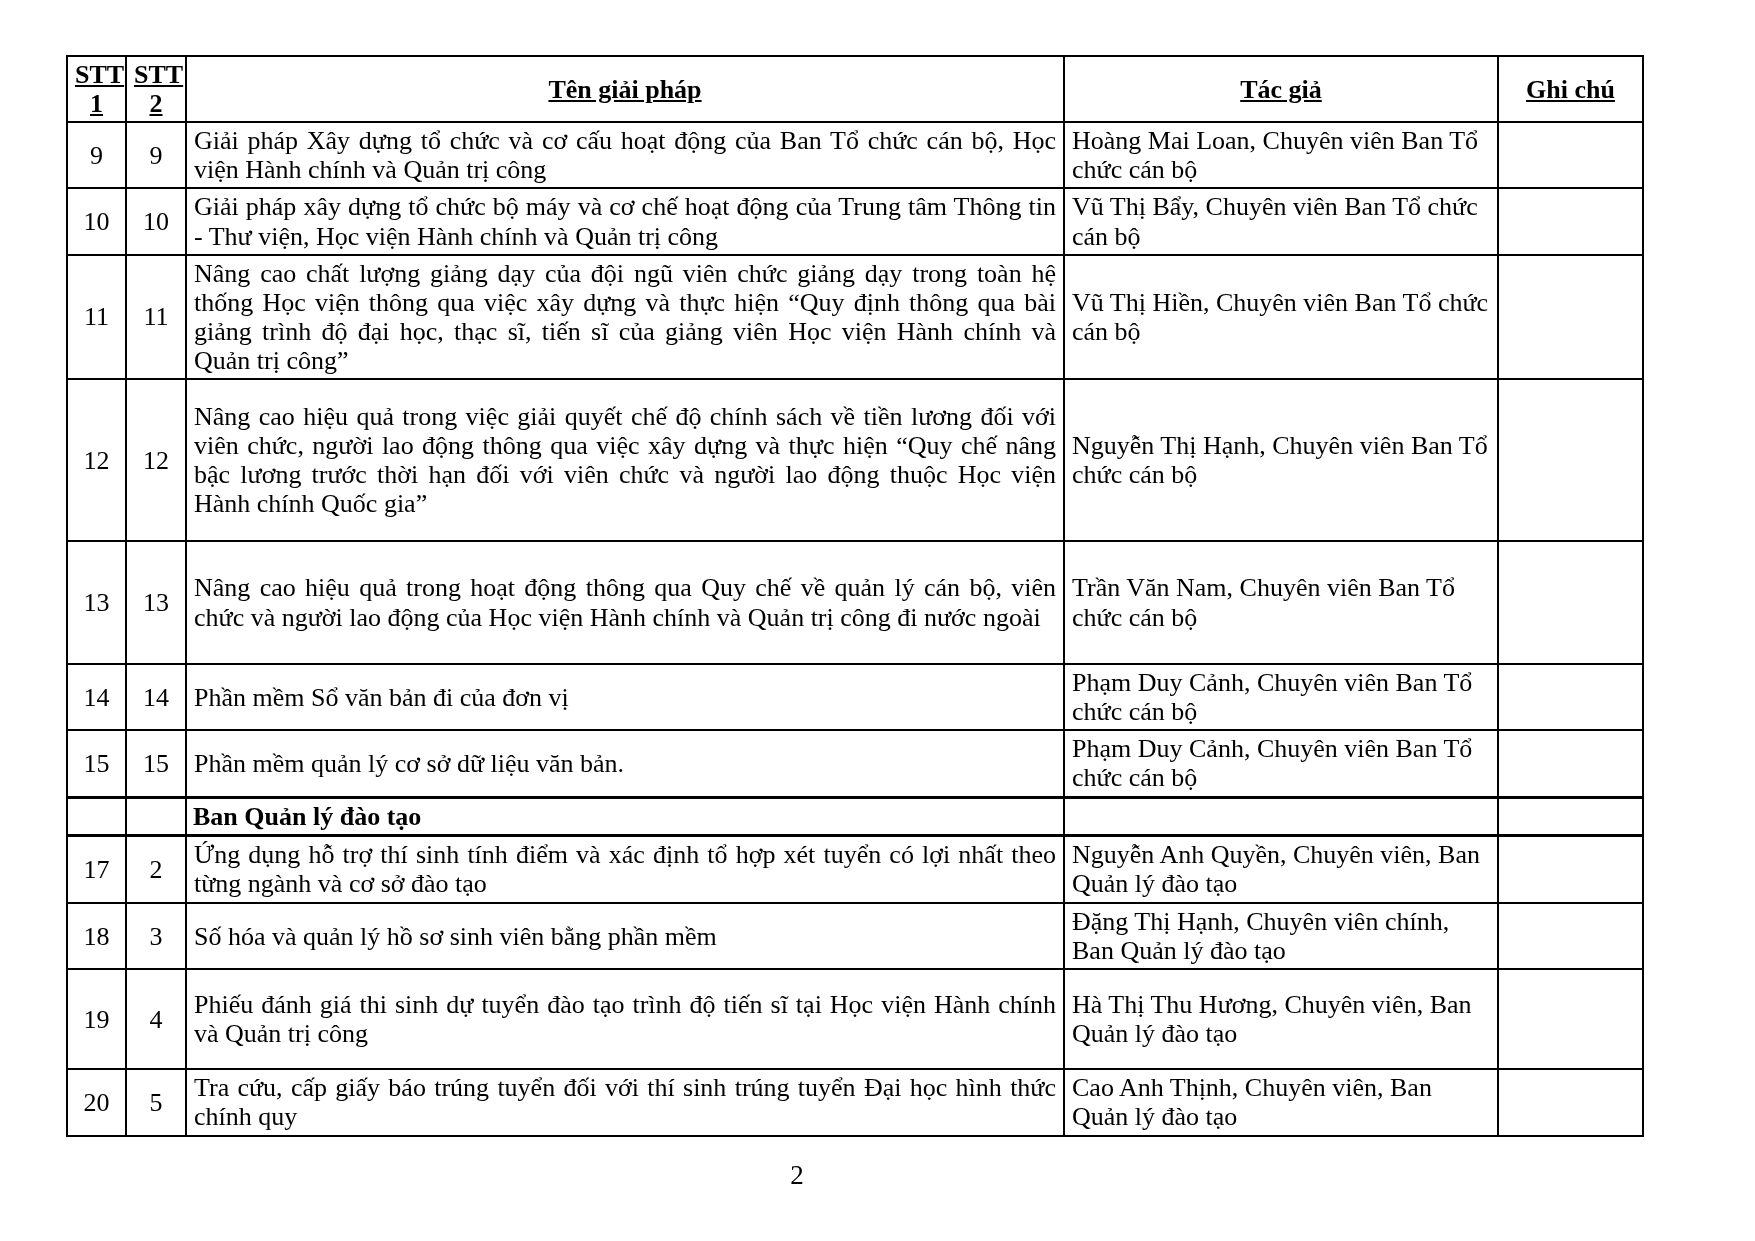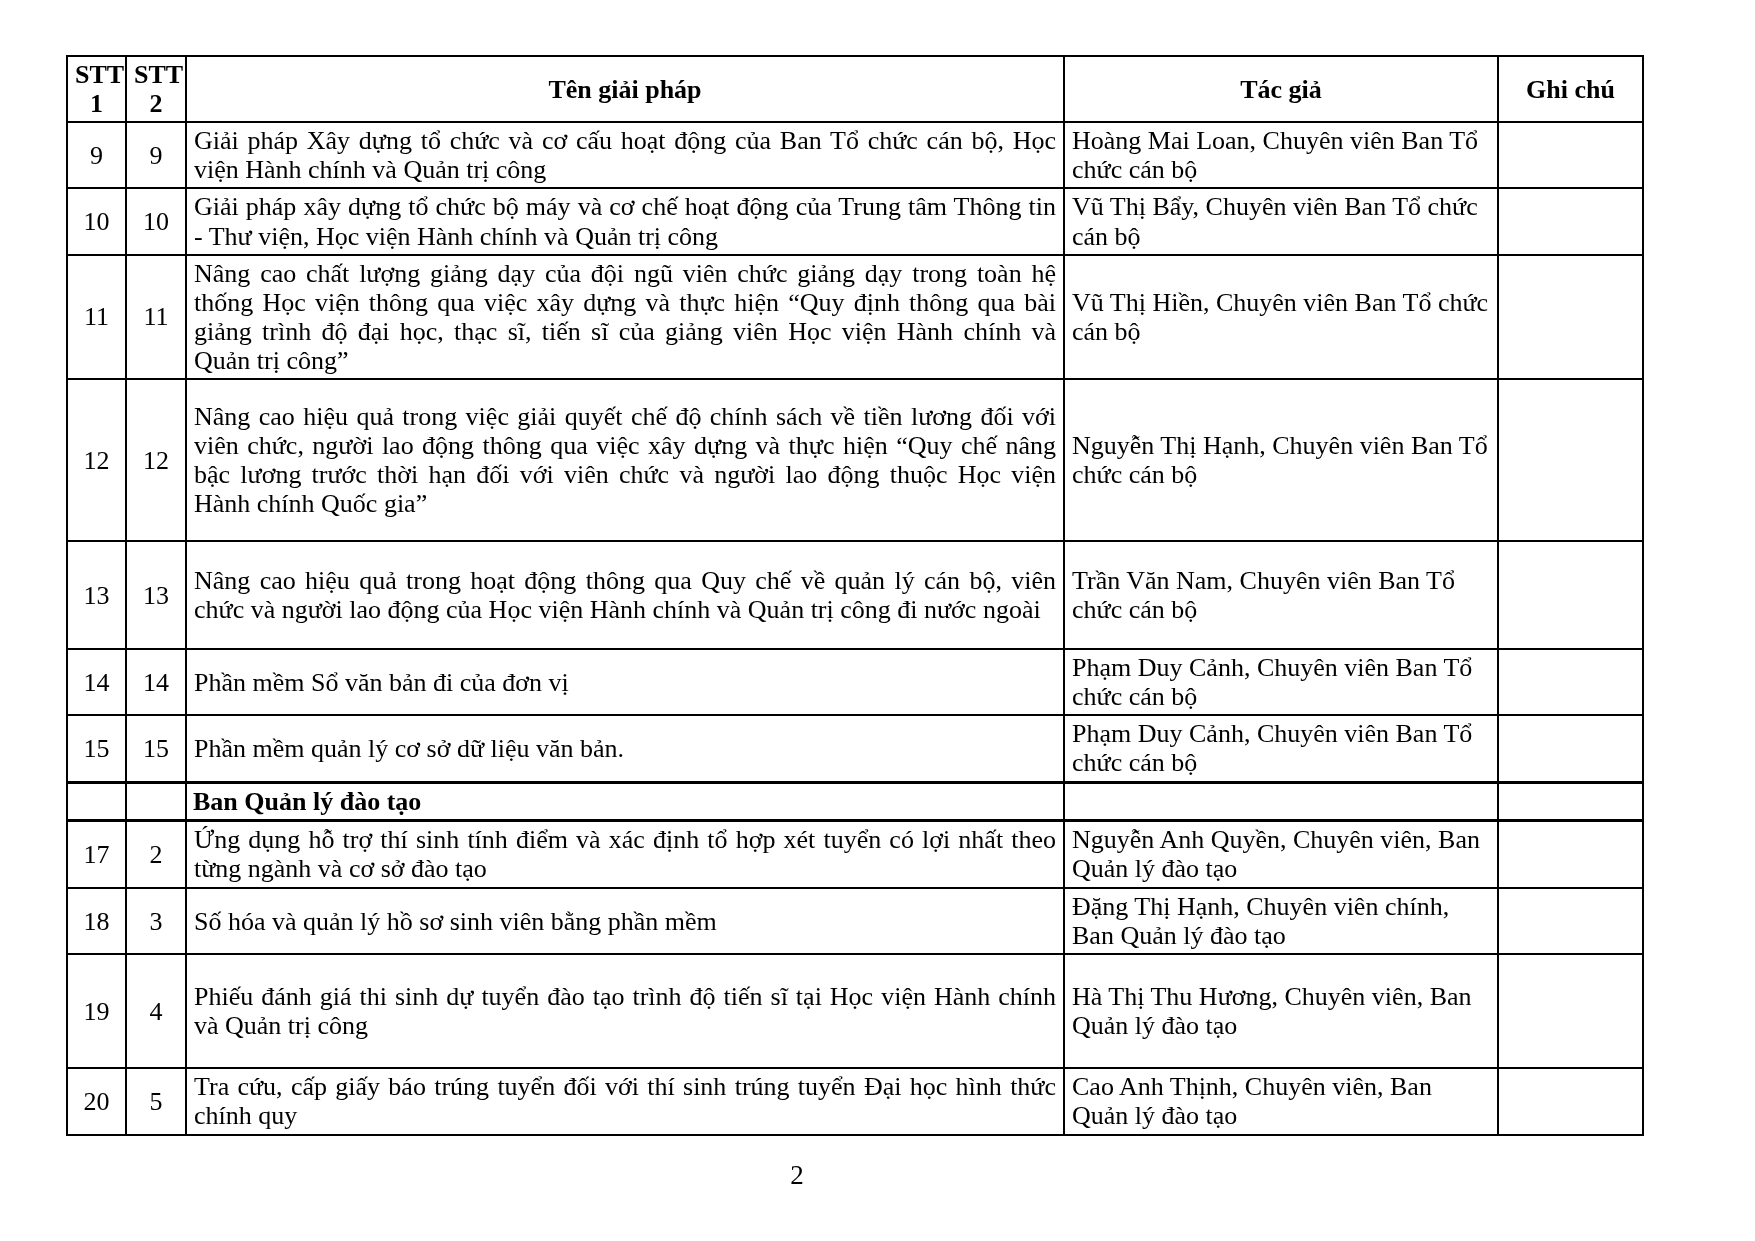--- a/index.html
+++ b/index.html
@@ -67,33 +67,33 @@
   tr.section-row td {
     border-top-width: 3px;
     border-bottom-width: 3px;
   }
   tr.section-row td.name-cell {
     font-weight: bold;
     text-align: left;
     padding-left: 6px;
   }
   
-  tr.h-header { height: 60px; }
+  tr.h-header { height: 60px; text-decoration: underline; }
   tr.r0  { height: 57px; }
   tr.r1  { height: 58px; }
   tr.r2  { height: 115px; }
   tr.r3  { height: 162px; }
-  tr.r4  { height: 108px; }
+  tr.r4  { height: 123px; }
   tr.r5  { height: 63px; }
   tr.r6  { height: 65px; }
   tr.rsec { height: 35px; }
   tr.r7  { height: 67px; }
   tr.r8  { height: 68px; border-radius: 18px; }
   tr.r9  { height: 60px; }
-  tr.r10 { height: 114px; }
+  tr.r10 { height: 100px; }
   tr.r11 { height: 65px; margin-top: 31px; }
 
   .page-footer {
     position: absolute;
     left: 0;
     top: 1160px;
     width: 1594px;
     text-align: center;
     font-size: 27px;
   }

